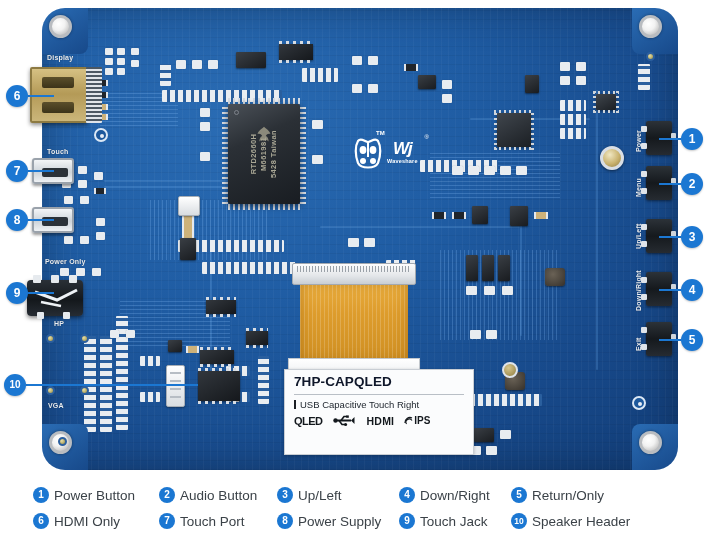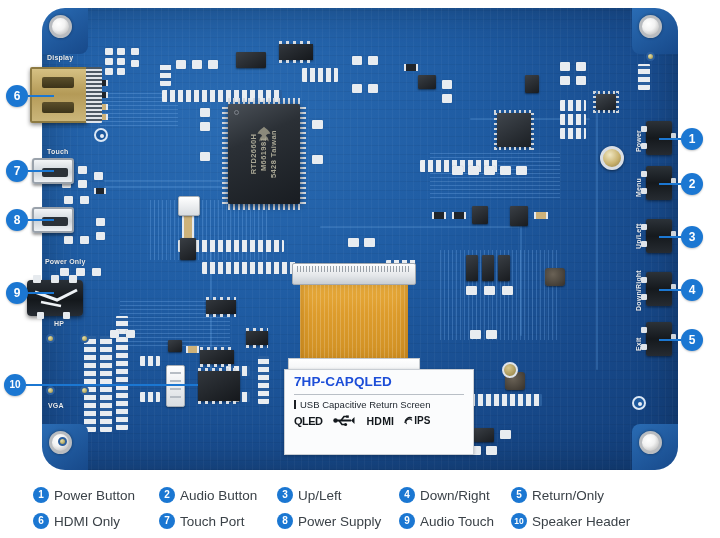--- a/index.html
+++ b/index.html
@@ -255,21 +255,21 @@
   .spec-label {
     position: absolute; left: 284px; top: 369px;
     width: 190px; height: 86px;
     background: #fbfcfd;
     border: 1px solid #c9ced4;
     z-index: 9;
     padding: 5px 9px 4px 9px;
     box-shadow: 0 1px 3px rgba(0,0,0,.25);
   }
   .spec-title {
-    font-size: 13.5px; font-weight: bold; color: #1d4ed8;
+    font-size: 13.5px; font-weight: bold; color: #0f172a;
     letter-spacing: .1px; line-height: 1.1;
   }
   .spec-rule { height:1px; background:#b9bfc6; margin: 4px 0 3px 0; }
   .spec-line {
     font-size: 9.5px; color: #222931; line-height: 1.45;
     display:flex; align-items:center; gap:4px;
   }
   .spec-bullet { display:inline-block; width:2px; height:9px; background:#1b1f24; flex:none; }
   .spec-logos {
     display:flex; align-items:center; gap:10px; margin-top:3px;
@@ -645,39 +645,55 @@
   <div class="hdrv" style="left:160px;top:64px;width:11px;height:22px;"></div>
   <div class="pad" style="left:176px;top:60px;width:10px;height:9px;"></div>
   <div class="pad" style="left:192px;top:60px;width:10px;height:9px;"></div>
   <div class="pad" style="left:208px;top:60px;width:10px;height:9px;"></div>
 
   <div class="ffc-ribbon"></div>
   <div class="ffc-conn"></div>
   <div class="ffc-white"></div>
   <div class="ffc-dark"></div>
 
+  <div class="ws-logo">
+    <svg class="ws-mark" viewBox="0 0 32 38">
+      <path d="M6 8 C3 13 3 22 6 30 C9 36 23 36 26 30 C29 22 29 13 26 8 C23 4 19 9 16 9 C13 9 9 4 6 8 Z" fill="none" stroke="#ffffff" stroke-width="2.2"></path>
+      <ellipse cx="11" cy="17" rx="3.4" ry="4" fill="#ffffff"></ellipse>
+      <ellipse cx="21" cy="17" rx="3.4" ry="4" fill="#ffffff"></ellipse>
+      <path d="M16 9 L16 24" stroke="#ffffff" stroke-width="2"></path>
+      <circle cx="11" cy="28" r="3" fill="#ffffff"></circle>
+      <circle cx="21" cy="28" r="3" fill="#ffffff"></circle>
+    </svg>
+    <span class="ws-tm">TM</span>
+    <div class="ws-word">
+      <span class="ws-w">Wj</span>
+      <span class="ws-name">Waveshare</span>
+      <span class="ws-reg">®</span>
+    </div>
+  </div>
 
   <div class="silk" style="left:47px;  top:54px;">Display</div>
   <div class="silk" style="left:47px;  top:148px;">Touch</div>
   <div class="silk" style="left:45px;  top:258px;">Power Only</div>
   <div class="silk" style="left:54px;  top:320px;">HP</div>
   <div class="silk" style="left:48px;  top:402px;">VGA</div>
 
   <div class="silk vert" style="left:635px; top:152px;">Power</div>
   <div class="silk vert" style="left:635px; top:197px;">Menu</div>
   <div class="silk vert" style="left:635px; top:249px;">Up/Left</div>
   <div class="silk vert" style="left:635px; top:311px;">Down/Right</div>
   <div class="silk vert" style="left:635px; top:351px;">Exit</div>
 
   <div class="spec-label">
     <div class="spec-title">7HP-CAPQLED</div>
     <div class="spec-rule"></div>
     <div class="spec-line">
       <span class="spec-bullet"></span>
-      <span>USB Capacitive Return Screen</span>
+      <span>USB Capacitive Touch Right</span>
     </div>
     <div class="spec-logos">
       <span class="logo-hdmi">QLED</span>
       <span class="logo-usb">
         <svg width="24" height="11" viewBox="0 0 24 11">
           <path d="M2 5.5 L18 5.5" stroke="#13181d" stroke-width="2"></path>
           <circle cx="2.5" cy="5.5" r="2.2" fill="#13181d"></circle>
           <path d="M18 5.5 L21.5 2 L21.5 9 Z" fill="#13181d"></path>
           <path d="M8 5.5 L11 1.5 L14 1.5" stroke="#13181d" stroke-width="1.6" fill="none"></path>
           <rect x="13.2" y="0.4" width="2.6" height="2.4" fill="#13181d"></rect>
@@ -779,21 +795,21 @@
       <div class="legend-item" style="left:159px;">
         <span class="lbadge">7</span>
         <span class="ltext">Touch Port</span>
       </div>
       <div class="legend-item" style="left:277px;">
         <span class="lbadge">8</span>
         <span class="ltext">Power Supply</span>
       </div>
       <div class="legend-item" style="left:399px;">
         <span class="lbadge">9</span>
-        <span class="ltext">Audio Touch</span>
+        <span class="ltext">Touch Jack</span>
       </div>
       <div class="legend-item" style="left:511px;">
         <span class="lbadge ten">10</span>
         <span class="ltext">Speaker Header</span>
       </div>
     </div>
 
   </div>
 
 </div>

